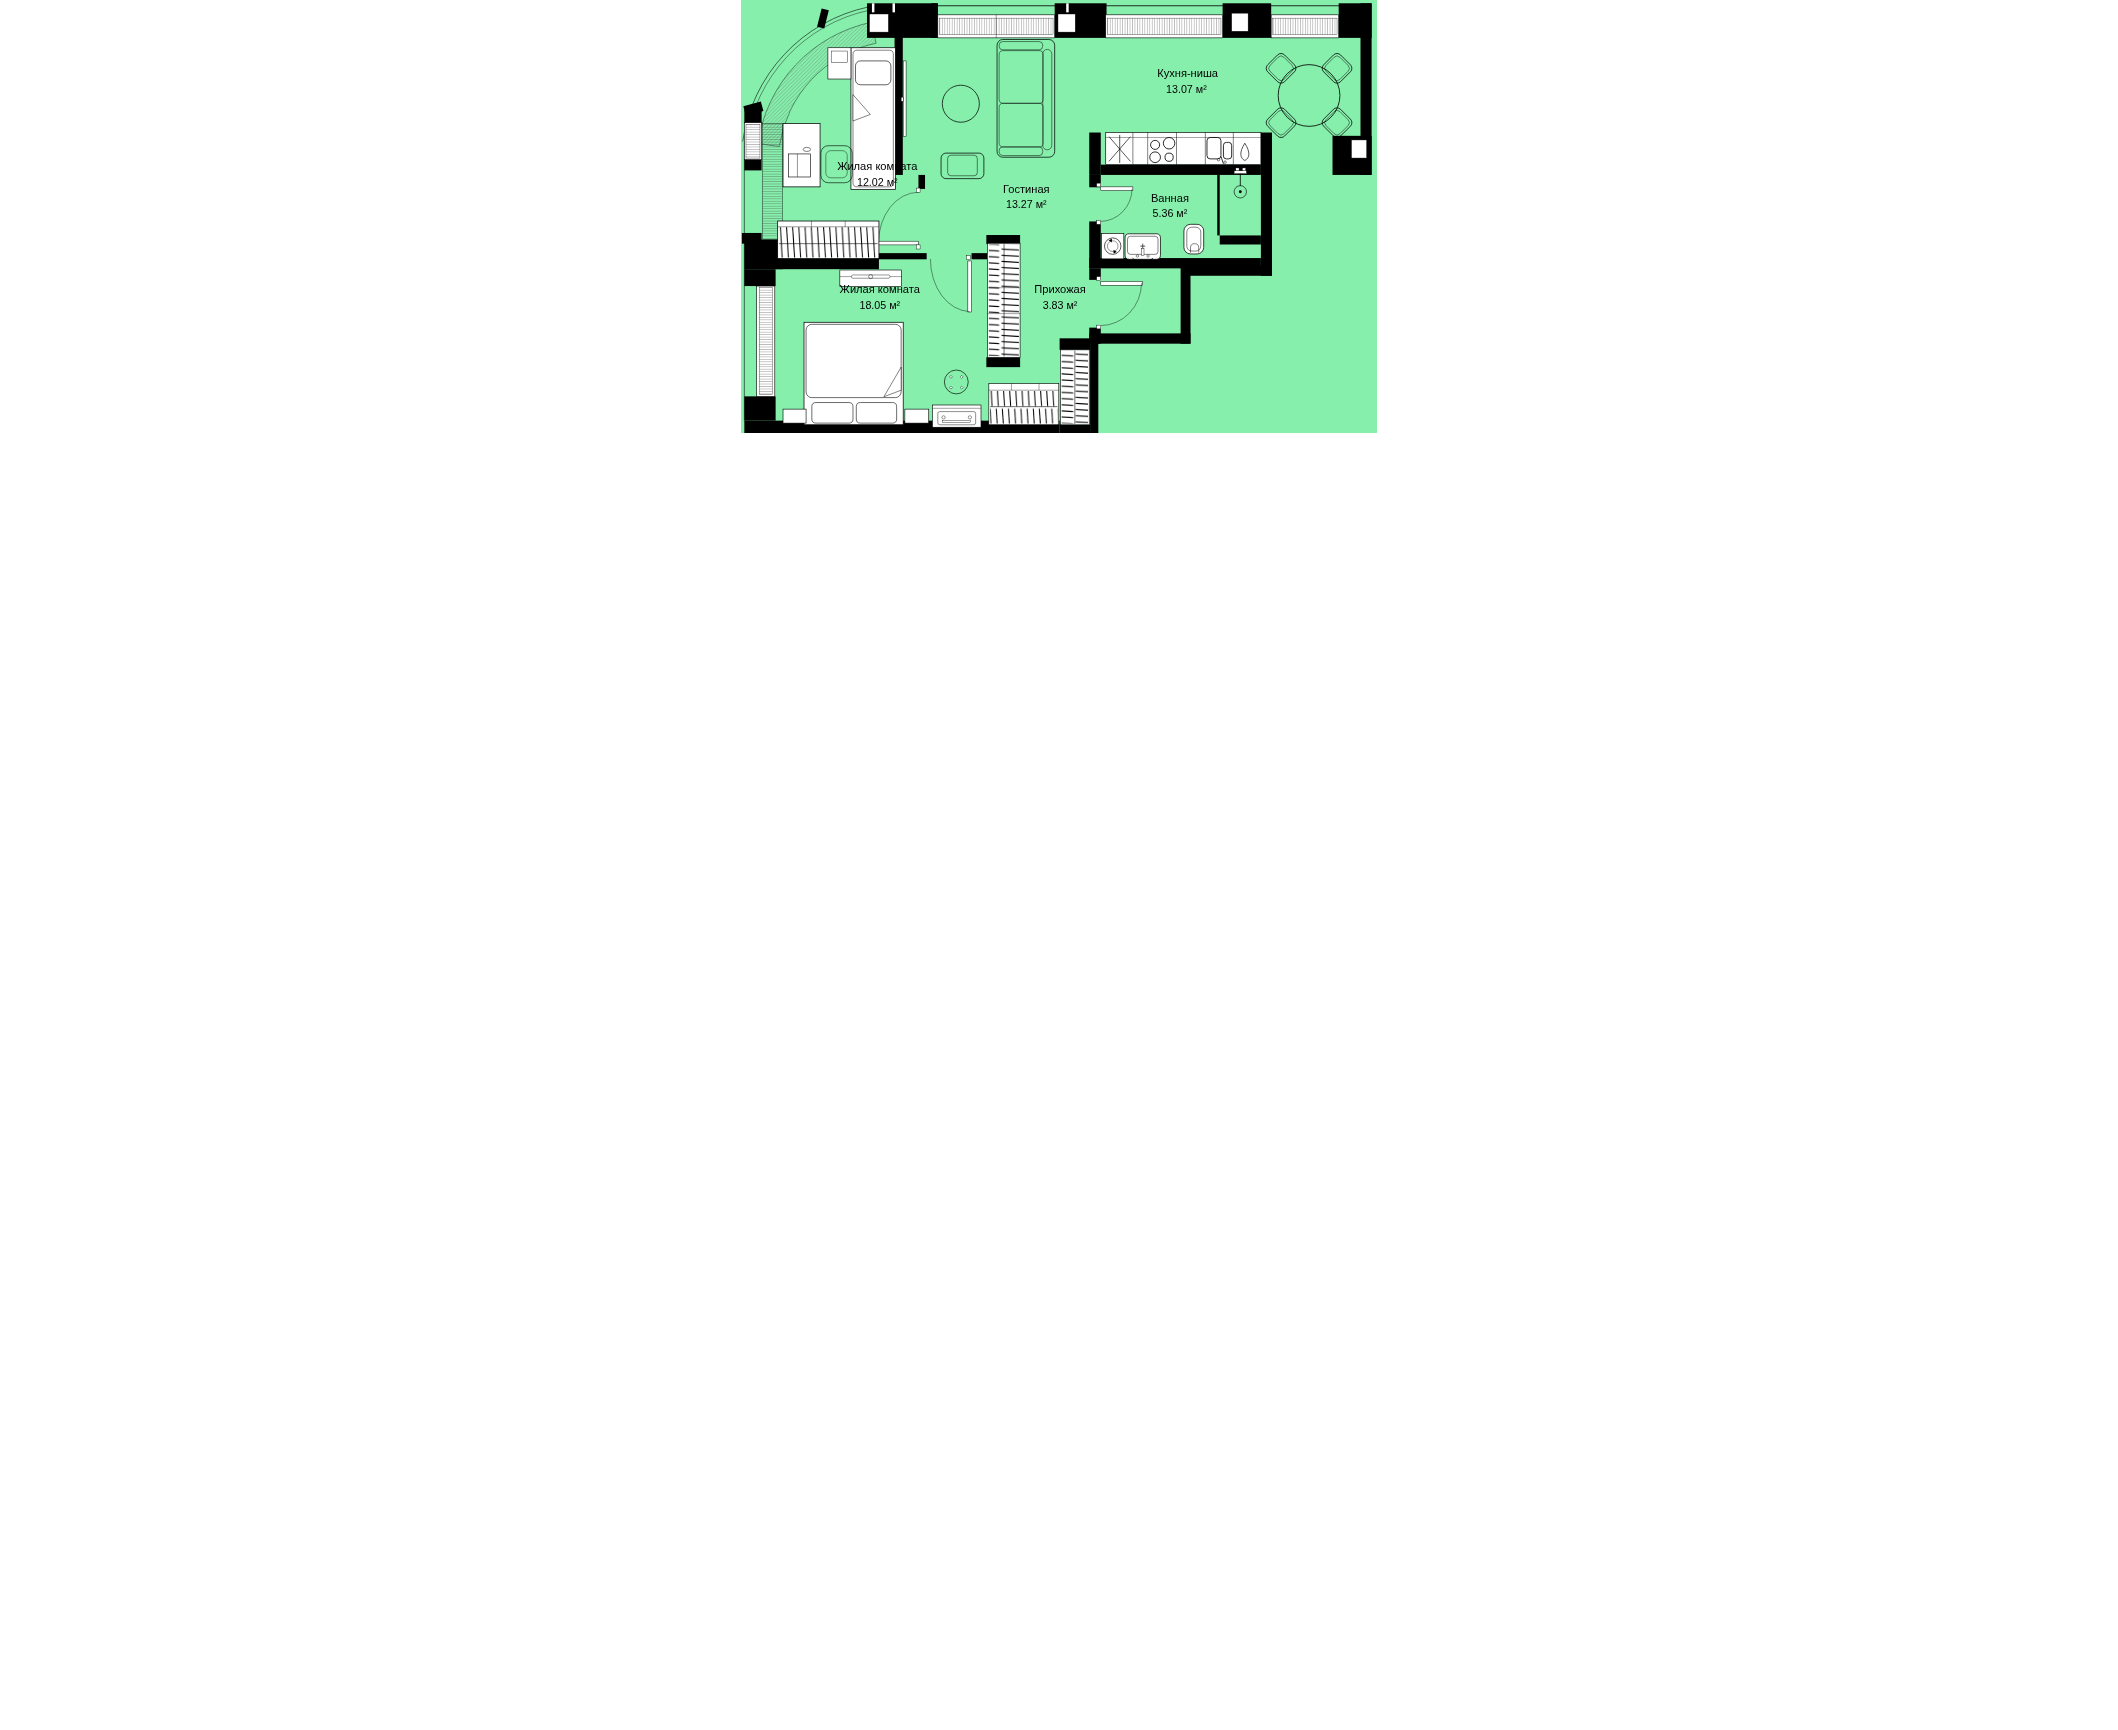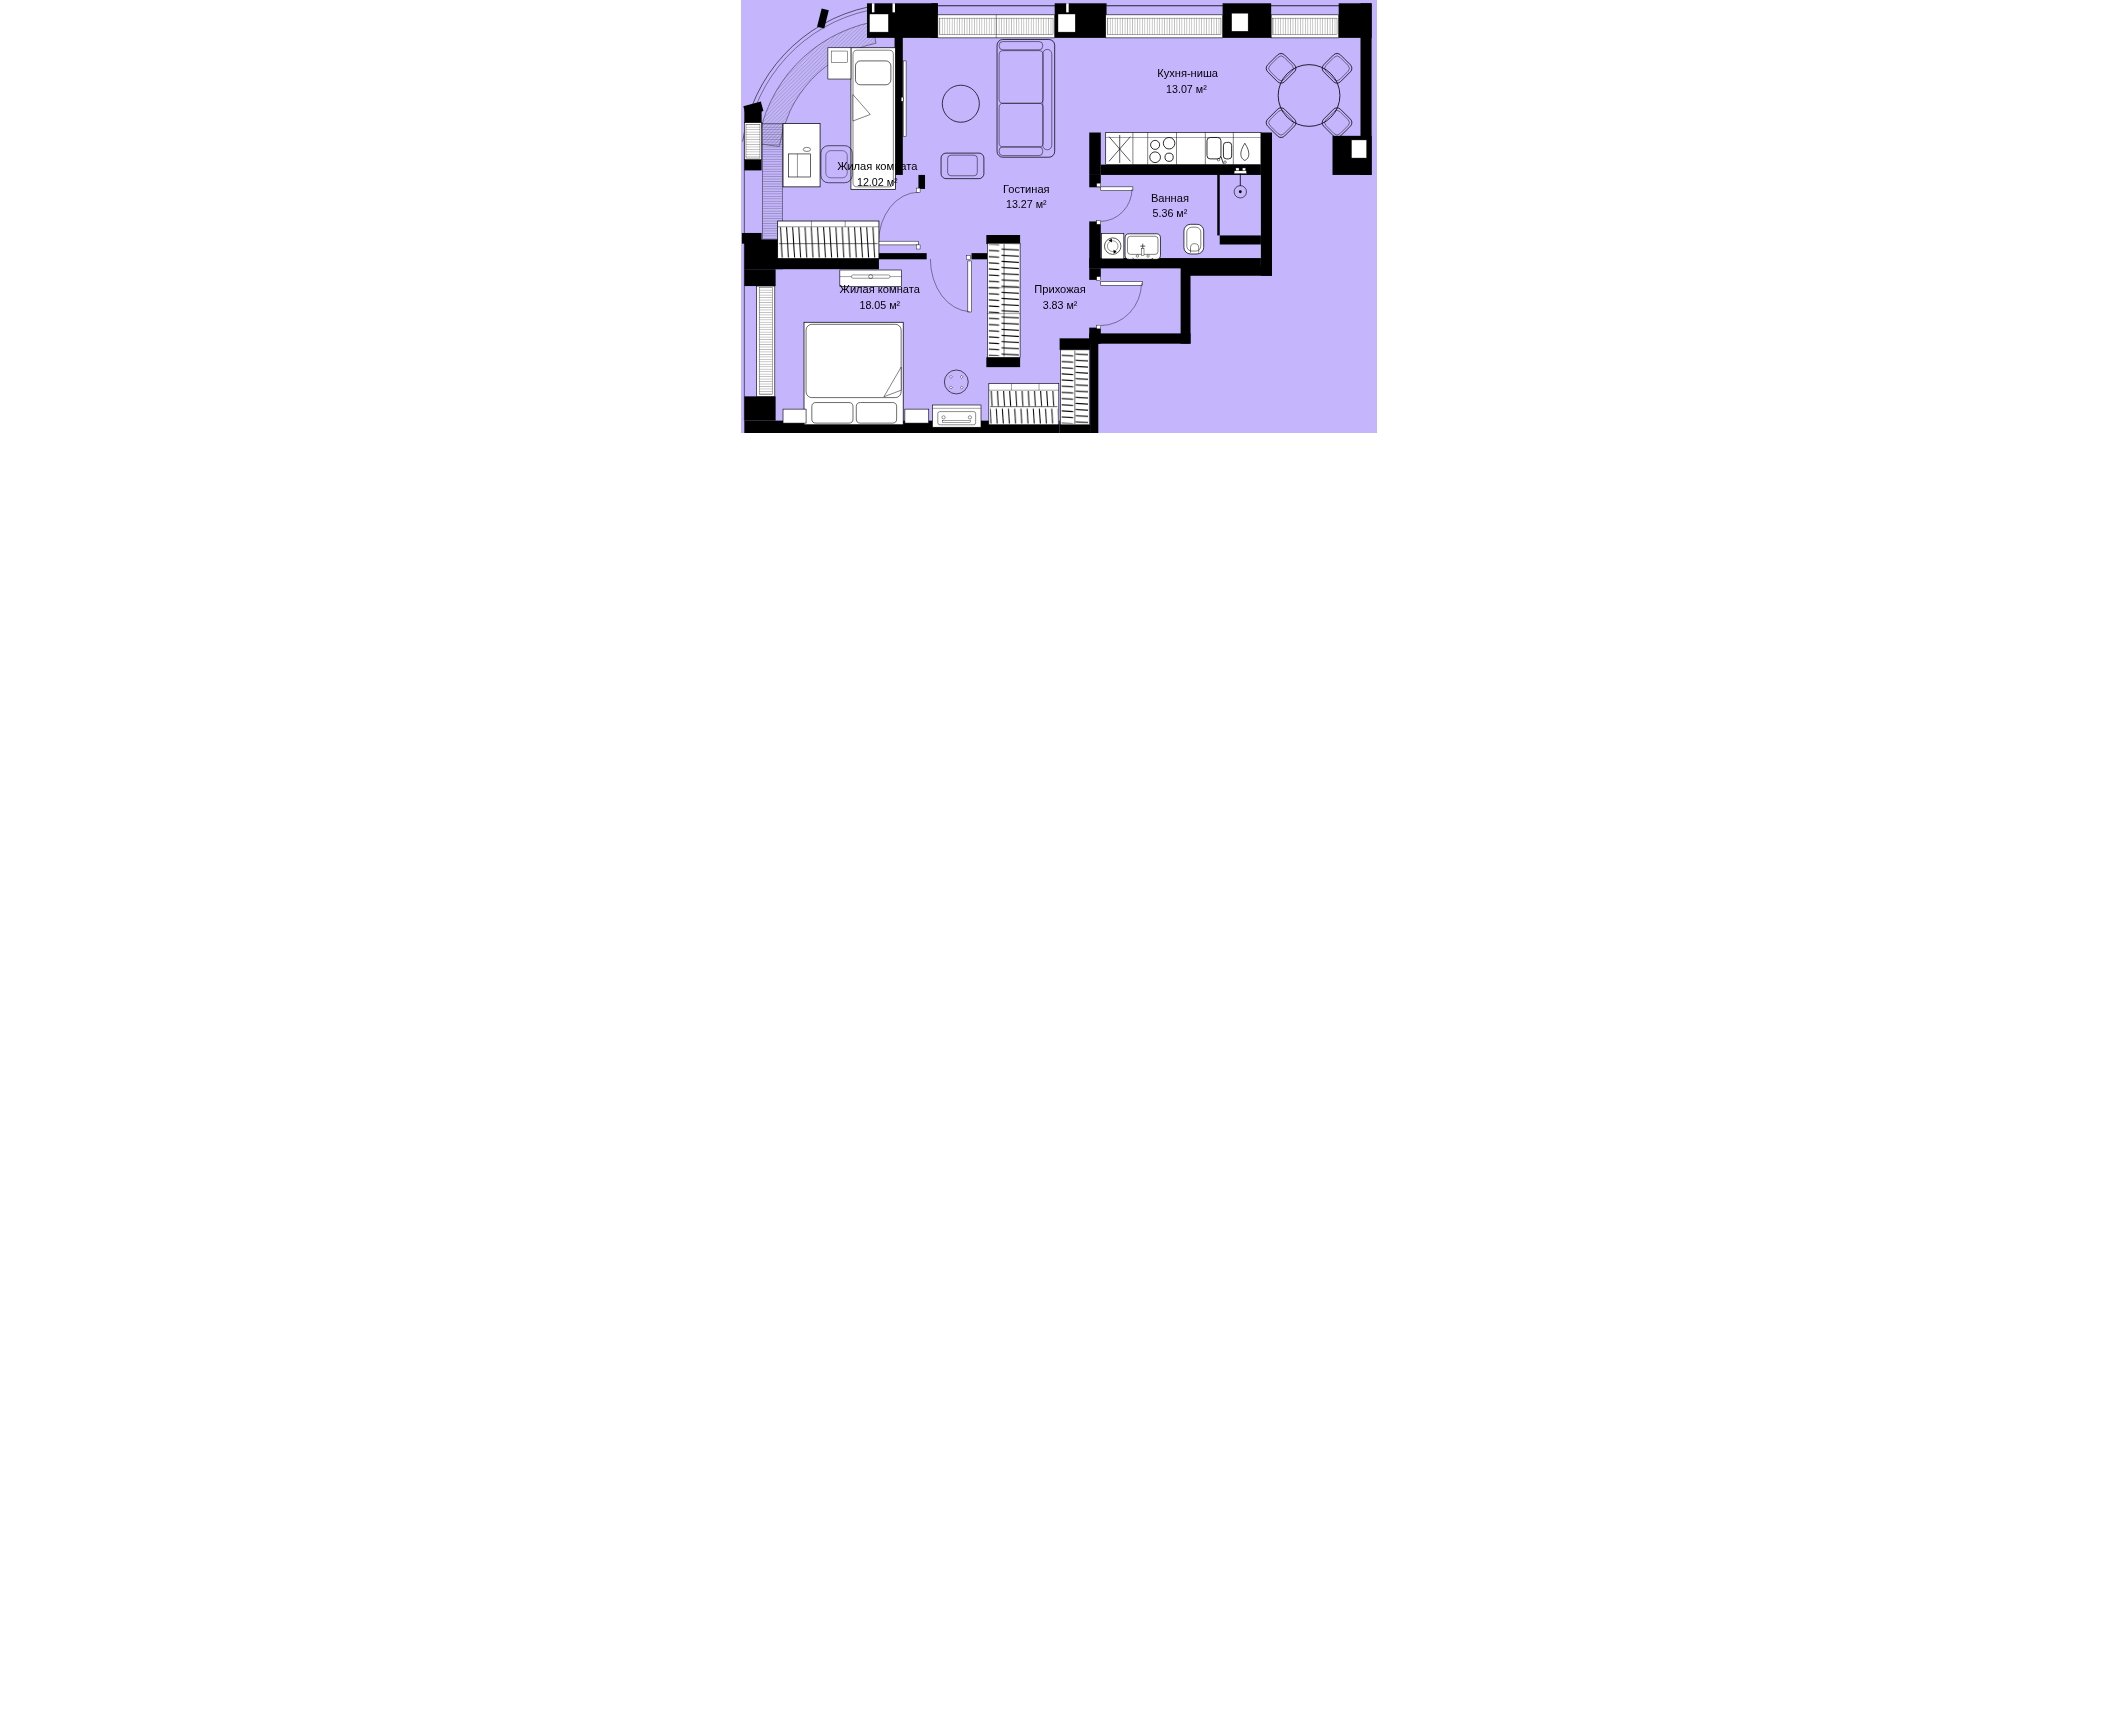--- a/index.html
+++ b/index.html
@@ -1,16 +1,16 @@
 <!DOCTYPE html>
 <html style="font-size:6.8px"><head>
 <meta charset="utf-8">
 <style>
   html,body{margin:0;padding:0;background:#ffffff;}
-  .plan-wrap{width:636px;margin:0 auto;background:#c4b5fd;}
+  .plan-wrap{width:636px;margin:0 auto;background:#86efac;}
   svg{display:block;}
   .room-name{font-family:"Liberation Sans",sans-serif;font-size:27px;fill:#000;}
   .room-area{font-family:"Liberation Sans",sans-serif;font-size:26px;fill:#000;}
   .wall{fill:#000;stroke:none;}
   .thin{stroke:#000;fill:none;}
   .furn{stroke:#000;fill:#fff;}
   .furnN{stroke:#000;fill:none;}
 </style>
 </head>
 <body>

